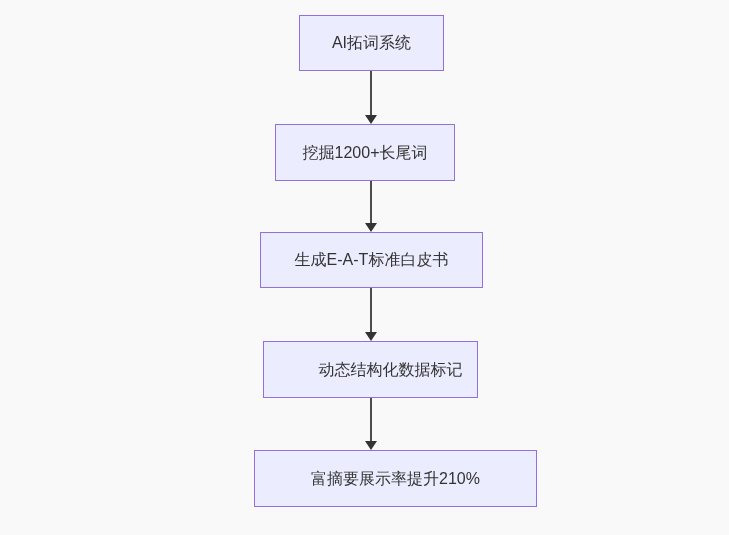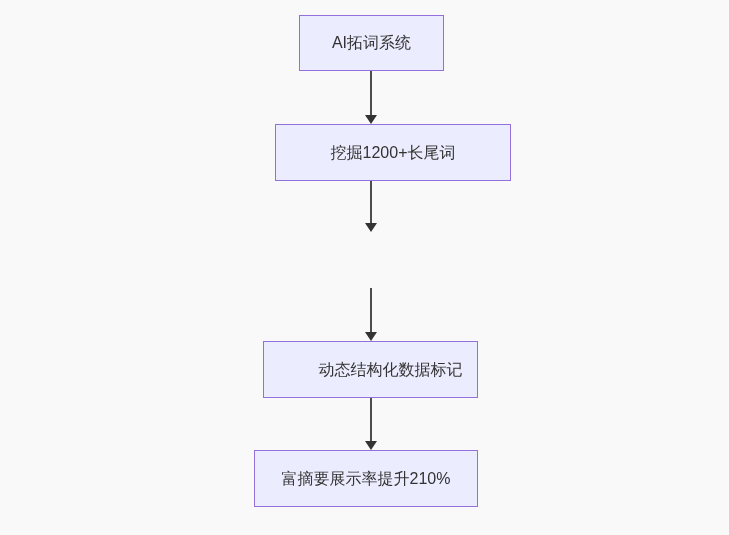--- a/index.html
+++ b/index.html
@@ -45,24 +45,24 @@
   }
   .edge .head {
     width: 0;
     height: 0;
     border-left: 6px solid transparent;
     border-right: 6px solid transparent;
     border-top: 9px solid #333333;
   }
   
   #n1 { left: 299px; top: 15px;  width: 145px; height: 56px; }
-  #n2 { left: 275px; top: 124px; width: 236px; height: 57px; }
+  #n2 { left: 275px; top: 124px; width: 180px; height: 57px; }
   #n3 { left: 260px; top: 232px; width: 223px; height: 56px; }
   #n4 { left: 263px; top: 341px; width: 215px; height: 57px; padding-left: 40px; }
-  #n5 { left: 254px; top: 450px; width: 224px; height: 57px; }
+  #n5 { left: 254px; top: 450px; width: 283px; height: 57px; }
   
   #e1 { left: 364px; top: 71px;  height: 53px; }
   #e2 { left: 364px; top: 181px; height: 51px; }
   #e3 { left: 364px; top: 288px; height: 53px; }
   #e4 { left: 364px; top: 398px; height: 52px; }
 </style>
 </head>
 <body>
 
 <div class="canvas">
@@ -78,20 +78,23 @@
 
   <div class="node" id="n2">
     <span>挖掘1200+长尾词</span>
   </div>
 
   <div class="edge" id="e2">
     <div class="shaft"></div>
     <div class="head"></div>
   </div>
 
+  <div class="node" id="n3">
+    <span>生成E-A-T标准白皮书</span>
+  </div>
 
   <div class="edge" id="e3">
     <div class="shaft"></div>
     <div class="head"></div>
   </div>
 
   <div class="node" id="n4">
     <span>动态结构化数据标记</span>
   </div>
 

